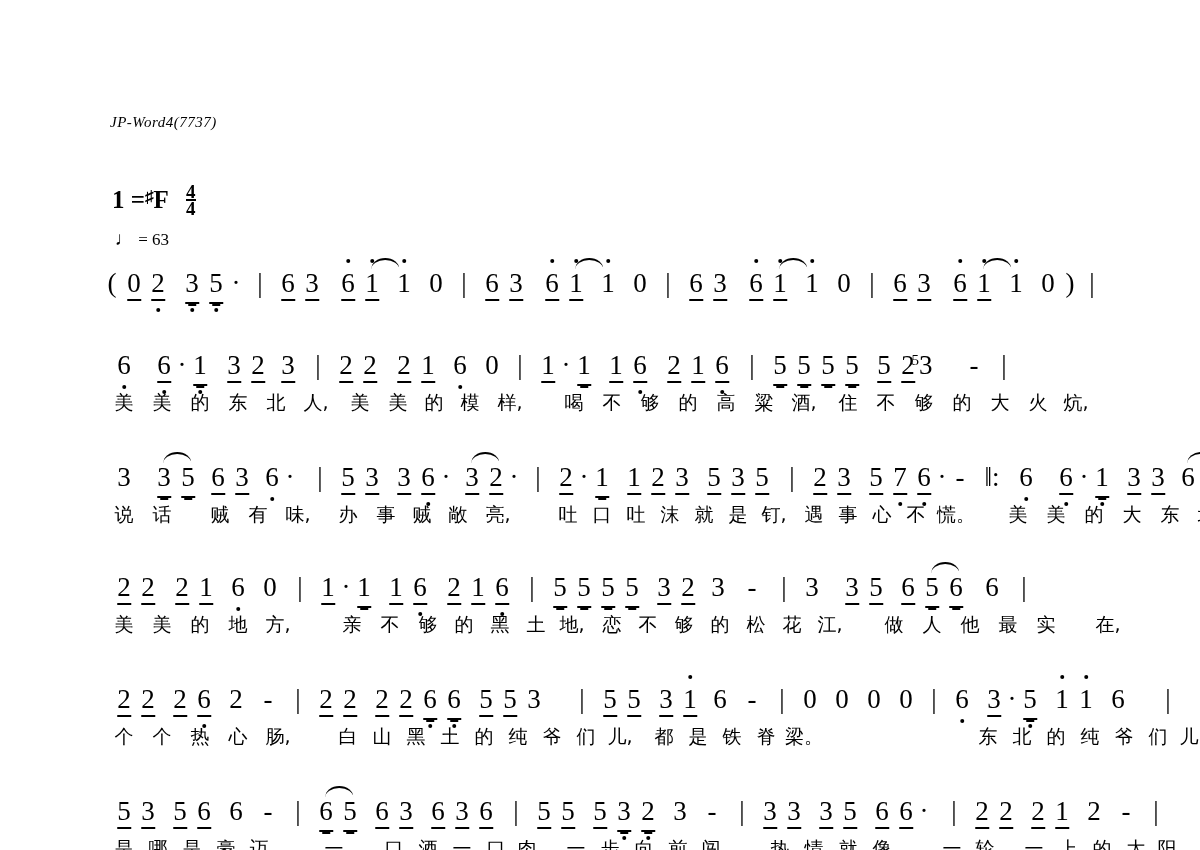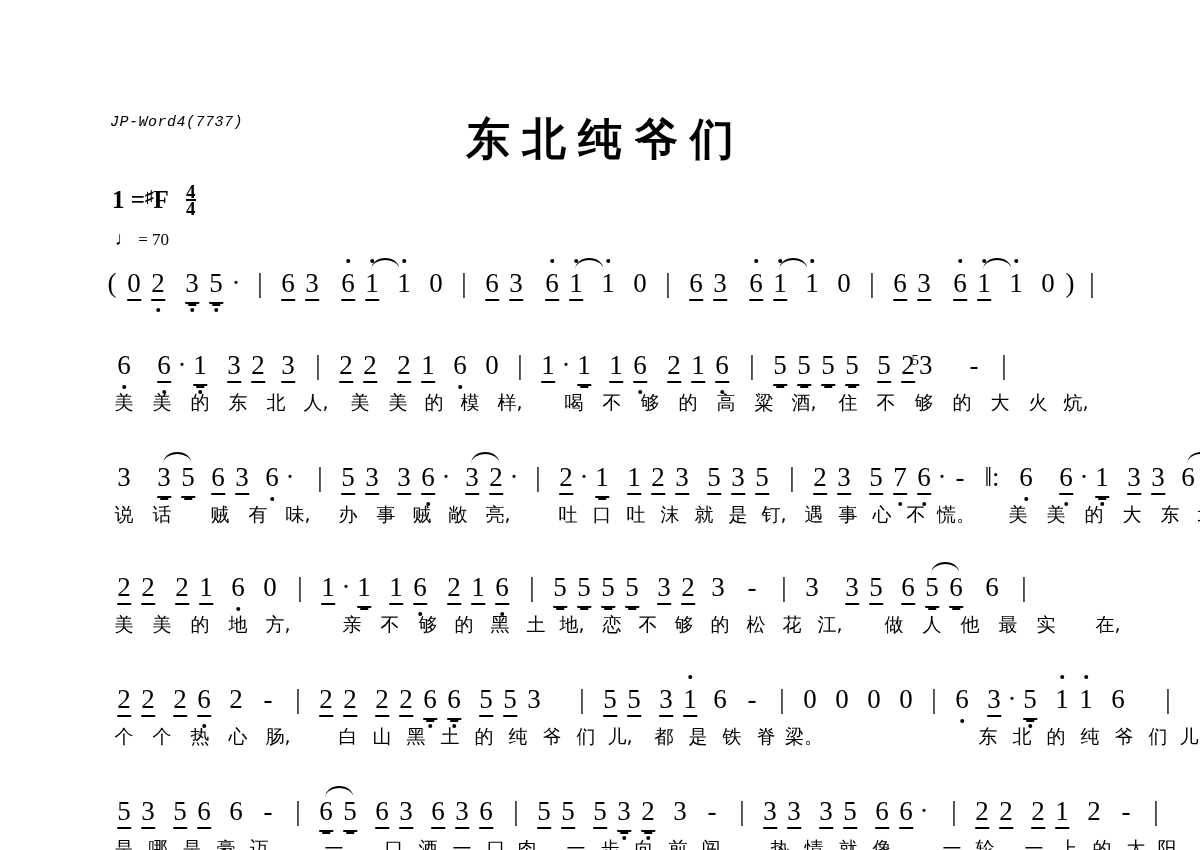--- a/index.html
+++ b/index.html
@@ -20,21 +20,21 @@
     position: relative;
     width: 1200px;
     height: 850px;
   }
 
   
   .corner-code {
     position: absolute;
     left: 110px;
     top: 114px;
-    font-family: Liberation Mono, monospace;
+    font-family: Liberation Serif, serif;
     font-style: italic;
     font-size: 15px;
     letter-spacing: 0.5px;
   }
 
   .song-title {
     position: absolute;
     left: 0;
     top: 110px;
     width: 1200px;
@@ -162,35 +162,34 @@
   .slur { position: absolute; border-top: 2px solid #000; border-radius: 50%/100% 100% 0 0;
           height: 9px; border-left: 0; border-right: 0; border-bottom: 0; }
 </style>
 </head>
 <body>
 
 <div class="sheet">
 
   <div class="corner-code">JP-Word4(7737)</div>
 
-  <div class="song-title">东北纯爷们</div>
 
 
 
   <div class="keysig">
     <span>1 =</span><span class="sharp">♯</span><span>F</span>
     <span class="meter">
       <span class="num">4</span>
       <span class="den">4</span>
     </span>
   </div>
 
   <div class="tempo">
     <span class="note">♩</span>
-    <span>= 70</span>
+    <span>= 63</span>
   </div>
 
   <div id="systems-host">
       <div class="system" style="top: 268px;">
         <div class="notes-line">
           <span class="tok" style="left: 4px;"><span>(</span></span>
           <span class="tok" style="left: 26px;"><span class="u1">0</span></span>
           <span class="tok" style="left: 50px;"><span class="u1">2</span><span class="dot-below2"></span></span>
           <span class="tok" style="left: 84px;"><span class="u2">3</span><span class="dot-below2"></span></span>
           <span class="tok" style="left: 108px;"><span class="u2">5</span><span class="dot-below2"></span></span>

